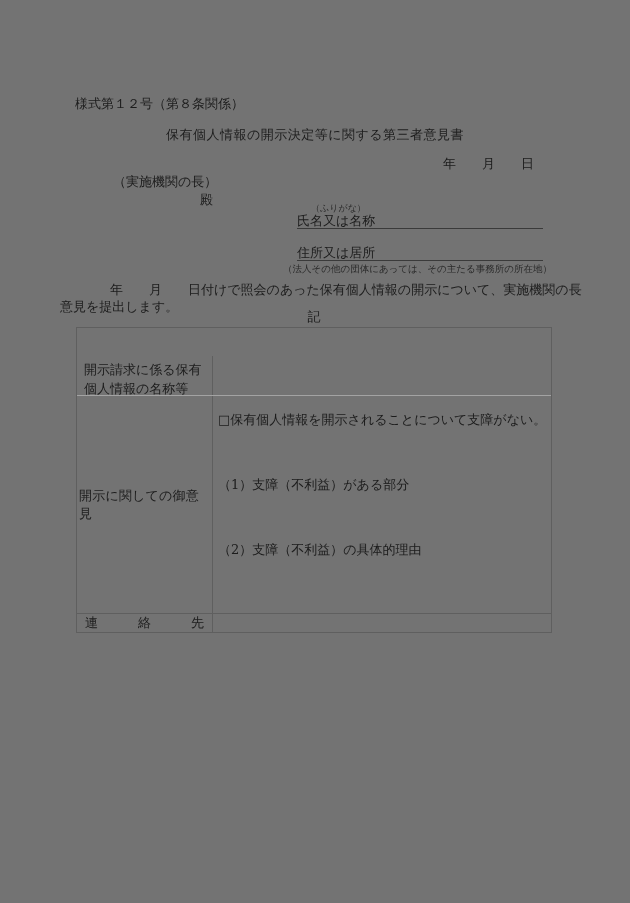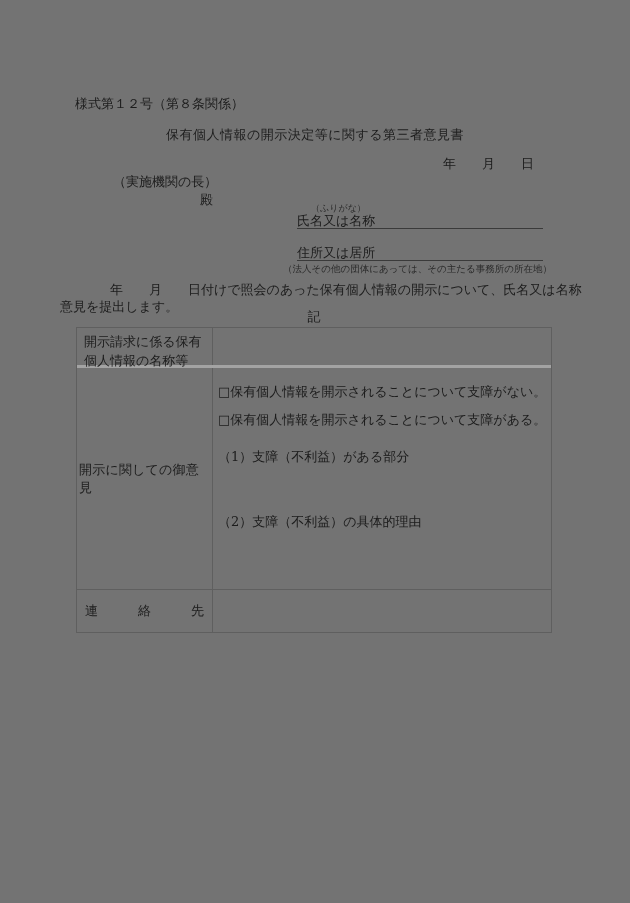--- a/index.html
+++ b/index.html
@@ -35,21 +35,21 @@
   .body-line2{left:60px;top:298px;}
   .record-marker{left:0;top:308px;width:628px;text-align:center;}
   .opinion-table{
     position:absolute;left:76px;top:327px;
     width:476px;height:306px;
     border:1px solid #5f5f5f;
     box-sizing:border-box;
     display:flex;flex-direction:column;
   }
   .t-row{display:flex;box-sizing:border-box;}
-  .t-row1{height:40px;border-bottom:3px solid #a3a3a3;}
+  .t-row1{height:40px;border-bottom:1px solid #a3a3a3;margin-top:28px;}
   .t-row2{height:222px;border-bottom:1px solid #5f5f5f;}
   .t-row3{flex:1;}
   .t-head{
     width:136px;box-sizing:border-box;
     border-right:1px solid #5f5f5f;
     flex-shrink:0;
   }
   .t-body{flex:1;position:relative;}
   .r1-head{padding:4px 7px;line-height:19px;}
   .r1-head span{display:block;}
@@ -74,40 +74,39 @@
 
   <div class="abs addressee-org">（実施機関の長）</div>
   <div class="abs addressee-honorific">殿</div>
 
   <div class="abs furigana">（ふりがな）</div>
   <div class="abs field-underlined name-field">氏名又は名称</div>
 
   <div class="abs field-underlined address-field">住所又は居所</div>
   <div class="abs field-note address-note">（法人その他の団体にあっては、その主たる事務所の所在地）</div>
 
-  <div class="abs body-line1">年　　月　　日付けで照会のあった保有個人情報の開示について、氏名又は名称</div>
+  <div class="abs body-line1">年　　月　　日付けで照会のあった保有個人情報の開示について、実施機関の長</div>
   <div class="abs body-line2">意見を提出します。</div>
 
   <div class="abs record-marker">記</div>
 
   <div class="opinion-table">
 
     <div class="t-row t-row1">
       <div class="t-head r1-head">
         <span>開示請求に係る保有</span>
         <span>個人情報の名称等</span>
       </div>
       <div class="t-body"></div>
     </div>
 
     <div class="t-row t-row2">
       <div class="t-head r2-head">開示に関しての御意見</div>
       <div class="t-body">
         <div class="r2-line opt1"><span>□</span><span>保有個人情報を開示されることについて支障がない。</span></div>
-        <div class="r2-line opt2"><span>□</span><span>保有個人情報を開示されることについて支障がある。</span></div>
         <div class="r2-line item1">（1）支障（不利益）がある部分</div>
         <div class="r2-line item2">（2）支障（不利益）の具体的理由</div>
       </div>
     </div>
 
     <div class="t-row t-row3">
       <div class="t-head r3-head">
         <span>連</span>
         <span>絡</span>
         <span>先</span>

